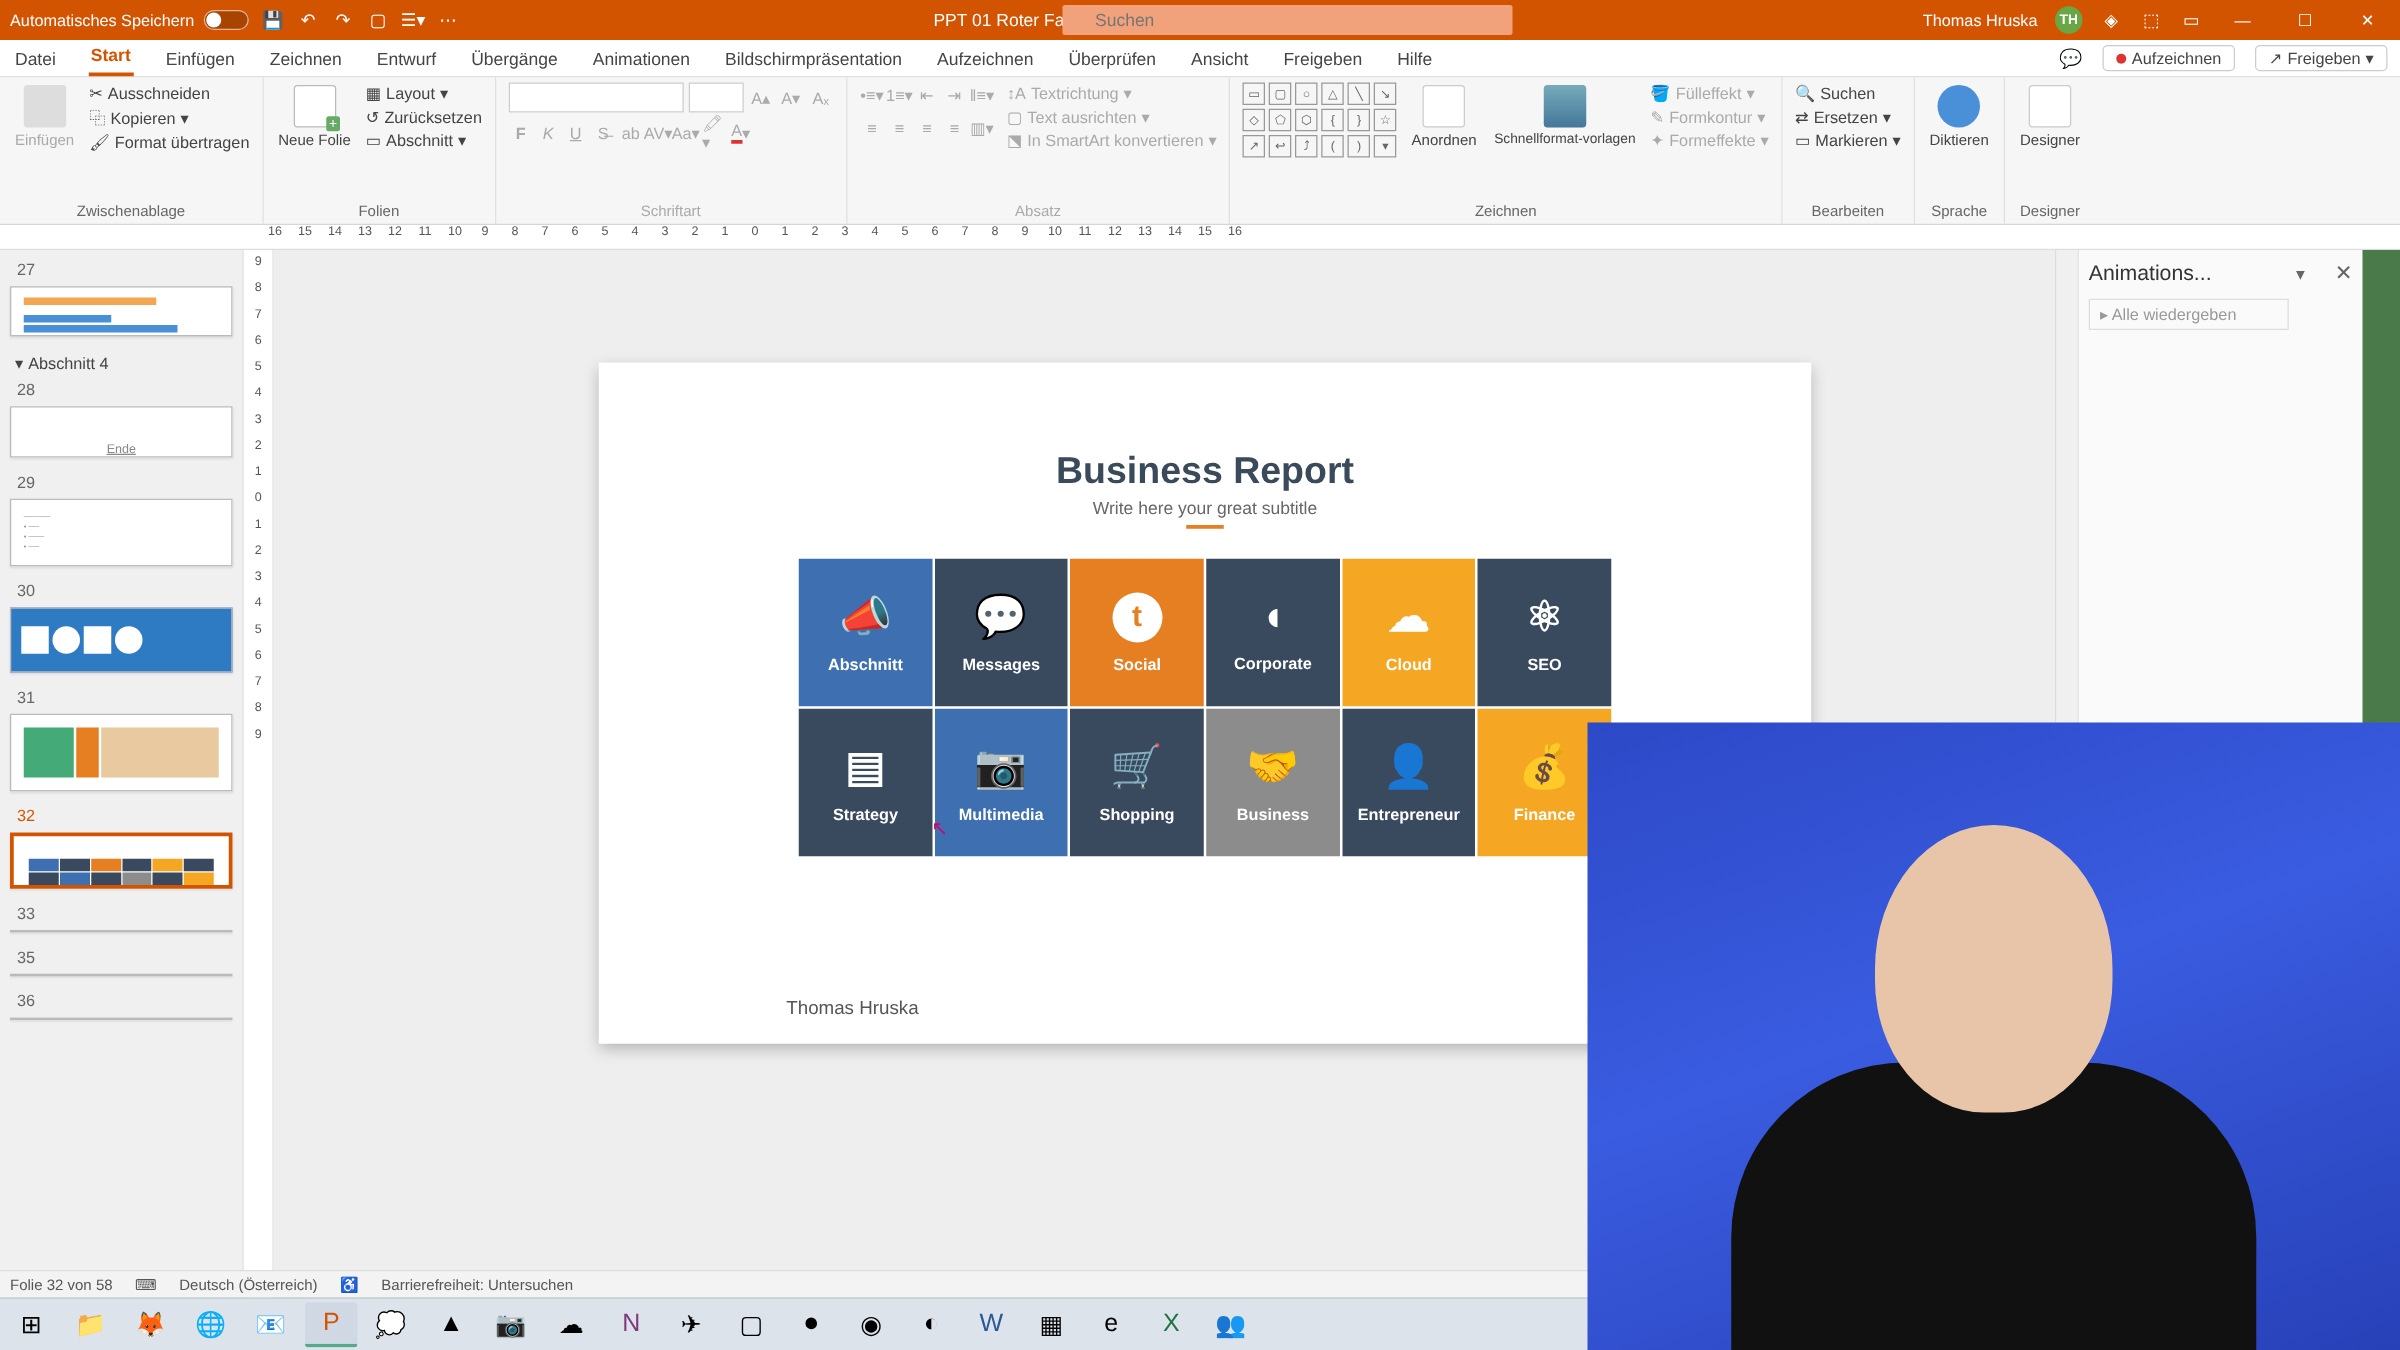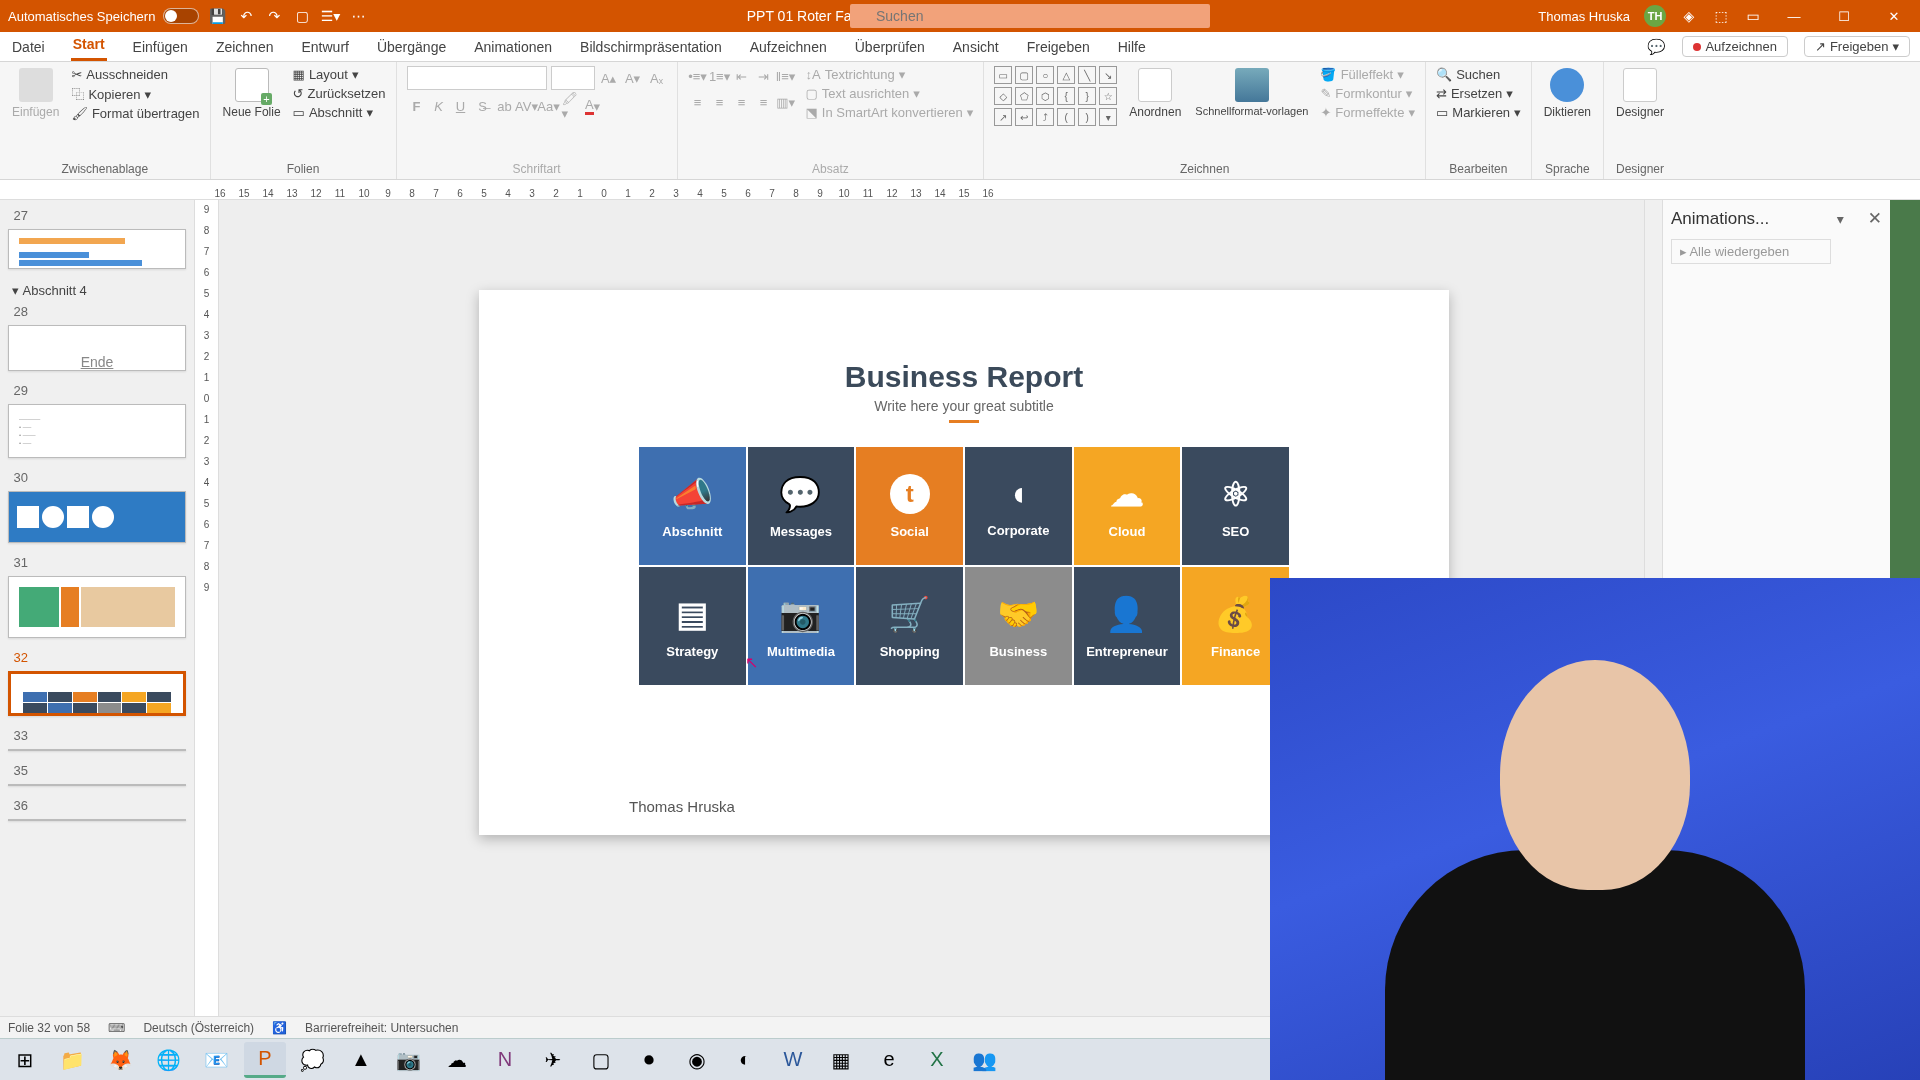--- a/index.html
+++ b/index.html
@@ -41,21 +41,21 @@
 .col{display:flex;flex-direction:column;gap:2px;}
 .disabled{color:#aaa!important;}
 .disabled *{color:#aaa!important;}
 .fontbox{width:140px;height:24px;border:1px solid #ccc;background:#fff;}
 .sizebox{width:44px;height:24px;border:1px solid #ccc;background:#fff;}
 .mini{width:20px;height:20px;display:inline-flex;align-items:center;justify-content:center;border:1px solid transparent;font-size:13px;color:#666;}
 .shape-gallery{display:grid;grid-template-columns:repeat(6,18px);grid-template-rows:repeat(3,18px);gap:3px;}
 .shape-gallery span{border:1px solid #999;font-size:10px;display:flex;align-items:center;justify-content:center;color:#666;}
 
 
-.ruler-h{height:20px;background:#fff;border-bottom:1px solid #ddd;font-size:10px;color:#555;display:flex;align-items:flex-end;padding-left:208px;gap:0;position:relative;}
+.ruler-h{height:20px;background:#fff;border-bottom:1px solid #ddd;font-size:10px;color:#555;display:flex;align-items:flex-start;padding-left:208px;gap:0;position:relative;}
 .ruler-h .tick{width:24px;text-align:center;}
 
 
 .main{position:absolute;top:200px;left:0;right:0;bottom:32px;display:flex;}
 .thumbs{width:195px;background:#f0f0f0;border-right:1px solid #ddd;overflow:hidden;padding:6px 8px;}
 .thumb-row{display:flex;gap:6px;margin-bottom:10px;flex-direction:column;}
 .thumb-num{width:20px;text-align:right;font-size:13px;color:#666;padding-top:2px;}
 .thumb{flex:1;height:70px;background:#fff;border:1px solid #bbb;box-shadow:0 1px 2px rgba(0,0,0,.1);position:relative;overflow:hidden;}
 .thumb.sel{border:3px solid #d35400;}
 .section-hdr{font-size:13px;color:#444;padding:4px 4px;display:flex;align-items:center;gap:4px;}
@@ -361,21 +361,21 @@
         <div class="thumb" style="height:54px;background:linear-gradient(#fff,#fff);">
           <div style="margin:8px 10px;height:6px;background:#f2a650;width:60%;"></div>
           <div style="margin:2px 10px;height:6px;background:#4a90d9;width:40%;"></div>
           <div style="margin:2px 10px;height:6px;background:#4a90d9;width:70%;"></div>
         </div>
       </div>
     <div class="section-hdr">▾ <span>Abschnitt 4</span></div>
     <div class="thumb-row">
         <div class="thumb-num">28</div>
         <div class="thumb">
-          <div style="text-align:center;font-size:14px;color:#888;margin-top:28px;text-decoration:underline;">Ende</div>
+          <div style="text-align:center;font-size:10px;color:#888;margin-top:28px;text-decoration:underline;">Ende</div>
         </div>
       </div>
     <div class="thumb-row">
         <div class="thumb-num">29</div>
         <div class="thumb">
           <div style="margin:10px;font-size:6px;color:#999;line-height:8px;">─────<br>• ──<br>• ───<br>• ──</div>
         </div>
       </div>
     <div class="thumb-row">
         <div class="thumb-num">30</div>

